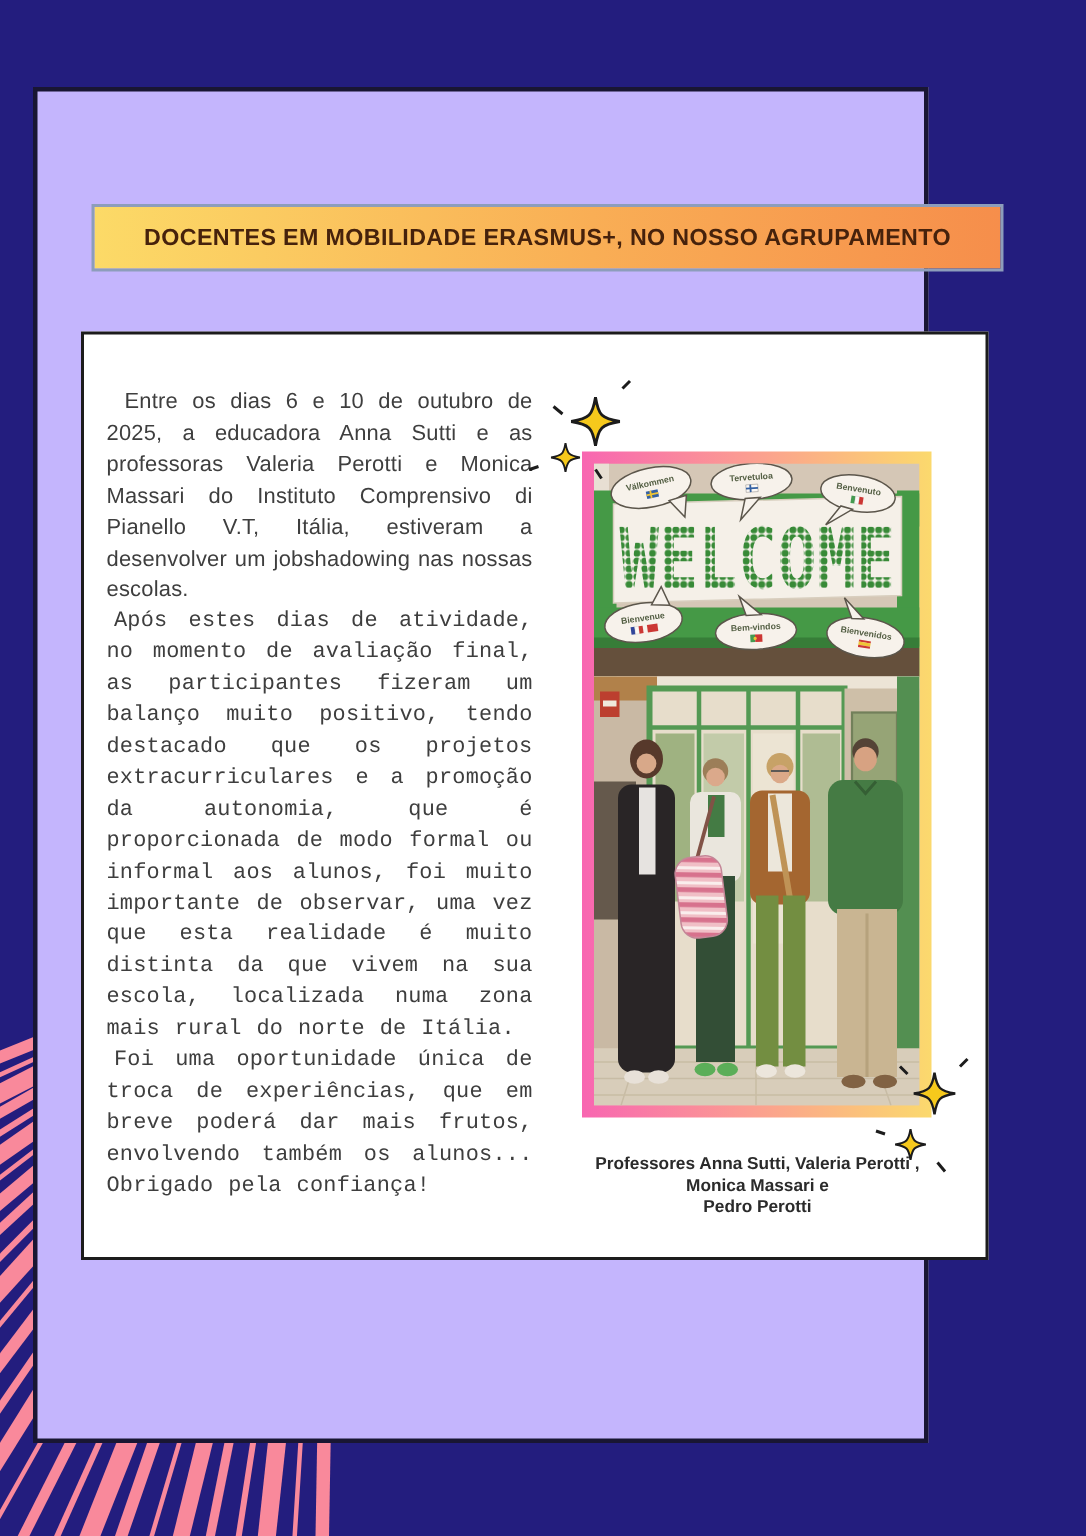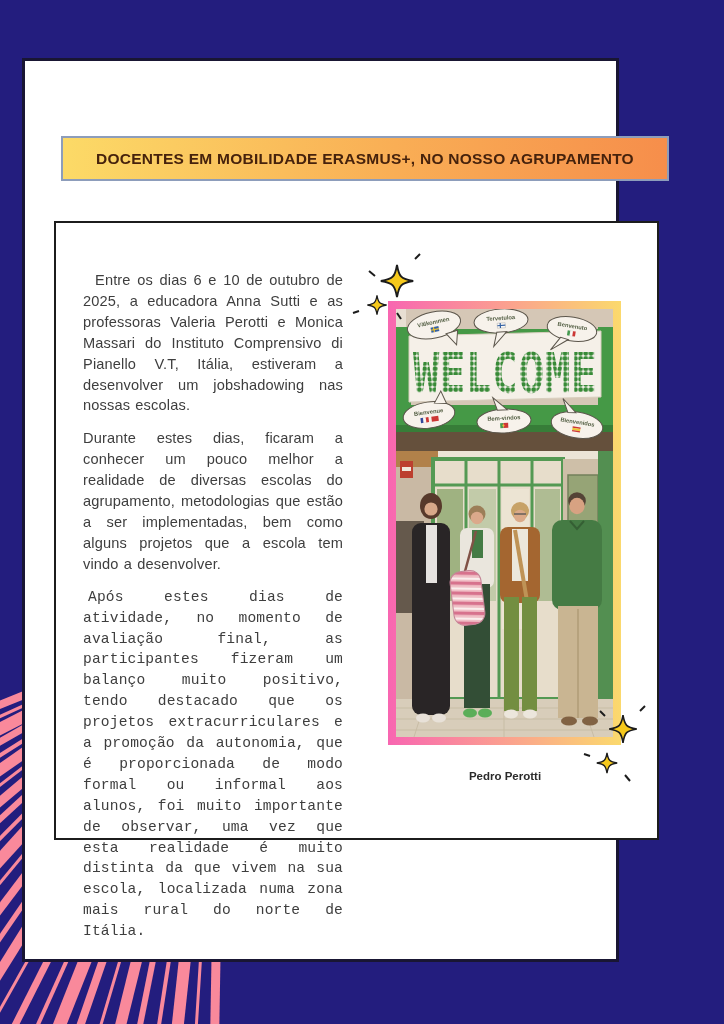--- a/index.html
+++ b/index.html
@@ -8,21 +8,21 @@
     position:relative; overflow:hidden;
     background:#231d7e;
     font-family:"Liberation Sans", sans-serif;
   }
   
   .fan-svg { position:absolute; left:0; top:560px; width:520px; height:464px; z-index:1; }
 
   
   .page {
     position:absolute; left:22px; top:58px; width:597px; height:904px;
-    background:#ffffff; border:3px solid #191633; z-index:2;
+    background:#c4b5fd; border:3px solid #191633; z-index:2;
   }
 
   
   .title-banner {
     position:absolute; left:36px; top:75px; width:608px; height:45px;
     background:linear-gradient(90deg,#fcda67 0%, #f9ae55 55%, #f68e4b 100%);
     border:2px solid #8d9dbb;
     display:flex; align-items:center; justify-content:center;
   }
   .title-banner span {
@@ -34,21 +34,21 @@
     position:absolute; left:29px; top:160px; width:605px; height:619px;
     background:#ffffff; border:2px solid #1c1c1c;
   }
 
   
   .article {
     position:absolute; left:46px; top:197px; width:284px;
     font-size:14.6px; line-height:20.9px; color:#3e3e3e;
     text-align:justify; letter-spacing:.15px; word-spacing:1px;
   }
-  .article p { margin:12px; }
+  .article p { margin:0; }
   .indent-lg { text-indent:12px; }
   .indent-sm { text-indent:5px;font-family:Liberation Mono, monospace; }
 
   
   .photo-frame {
     position:absolute; left:363px; top:240px; width:233px; height:444px;
     padding:8px;
     background:linear-gradient(90deg,#f866b1 0%, #fb9a93 45%, #fbd96d 100%);
   }
   .photo-frame svg { display:block; width:217px; height:428px; }
@@ -98,22 +98,22 @@
 <div class="page">
 
   <div class="title-banner">
     <span>DOCENTES EM MOBILIDADE ERASMUS+, NO NOSSO AGRUPAMENTO</span>
   </div>
 
   <div class="content-box"></div>
 
   <div class="article">
     <p class="indent-lg">Entre os dias 6 e 10 de outubro de 2025, a educadora Anna Sutti e as professoras Valeria Perotti e Monica Massari do Instituto Comprensivo di Pianello V.T, Itália, estiveram a desenvolver um jobshadowing nas nossas escolas.</p>
-    <p>Durante estes dias, ficaram a conhecer um pouco melhor a realidade de diversas escolas do agrupamento, metodologias que estão a ser implementadas, bem como alguns projetos que a escola tem vindo a desenvolver.</p>
     <p class="indent-sm">Após estes dias de atividade, no momento de avaliação final, as participantes fizeram um balanço muito positivo, tendo destacado que os projetos extracurriculares e a promoção da autonomia, que é proporcionada de modo formal ou informal aos alunos, foi muito importante de observar, uma vez que esta realidade é muito distinta da que vivem na sua escola, localizada numa zona mais rural do norte de Itália.</p>
+    <p class="indent-sm">Foi uma oportunidade única de troca de experiências, que em breve poderá dar mais frutos, envolvendo também os alunos... Obrigado pela confiança!</p>
   </div>
 
   <div class="photo-frame">
     <svg viewBox="0 0 217 428" preserveAspectRatio="none">
       <defs>
         <pattern id="dots" width="5.2" height="5.2" patternUnits="userSpaceOnUse">
           <circle cx="2.6" cy="2.6" r="2.35" fill="#2f8a35"></circle>
         </pattern>
         <pattern id="bagstripes" width="6" height="10" patternUnits="userSpaceOnUse" patternTransform="rotate(8)">
           <rect width="6" height="10" fill="#f3c2cc"></rect>
@@ -276,20 +276,22 @@
             <rect x="177" y="121.6" width="8" height="1.4" fill="#cd3131"></rect>
           </g>
         </g>
       </g>
 
       <rect x="0" y="0" width="217" height="428" fill="#c89a5e" opacity="0.06"></rect>
     </svg>
   </div>
 
   <div class="caption">
+    <div>Professores Anna Sutti, Valeria Perotti ,</div>
+    <div>Monica Massari  e</div>
     <div>Pedro Perotti</div>
   </div>
 
   <svg class="sparkles" viewBox="0 0 686 898">
     <g>
       <path transform="translate(372,220) scale(1.35)" d="M0,-12 C1.5,-3 3,-1.5 12,0 C3,1.5 1.5,3 0,12 C-1.5,3 -3,1.5 -12,0 C-3,-1.5 -1.5,-3 0,-12 Z" fill="#f6c91c" stroke="#1c1c1c" stroke-width="1.4"></path>
       <path transform="translate(352,244) scale(0.8)" d="M0,-12 C1.5,-3 3,-1.5 12,0 C3,1.5 1.5,3 0,12 C-1.5,3 -3,1.5 -12,0 C-3,-1.5 -1.5,-3 0,-12 Z" fill="#f6c91c" stroke="#1c1c1c" stroke-width="1.6"></path>
       <line x1="390" y1="198" x2="395" y2="193" stroke="#1c1c1c" stroke-width="2"></line>
       <line x1="350" y1="215" x2="344" y2="210" stroke="#1c1c1c" stroke-width="2"></line>
       <line x1="334" y1="250" x2="328" y2="252" stroke="#1c1c1c" stroke-width="2"></line>

